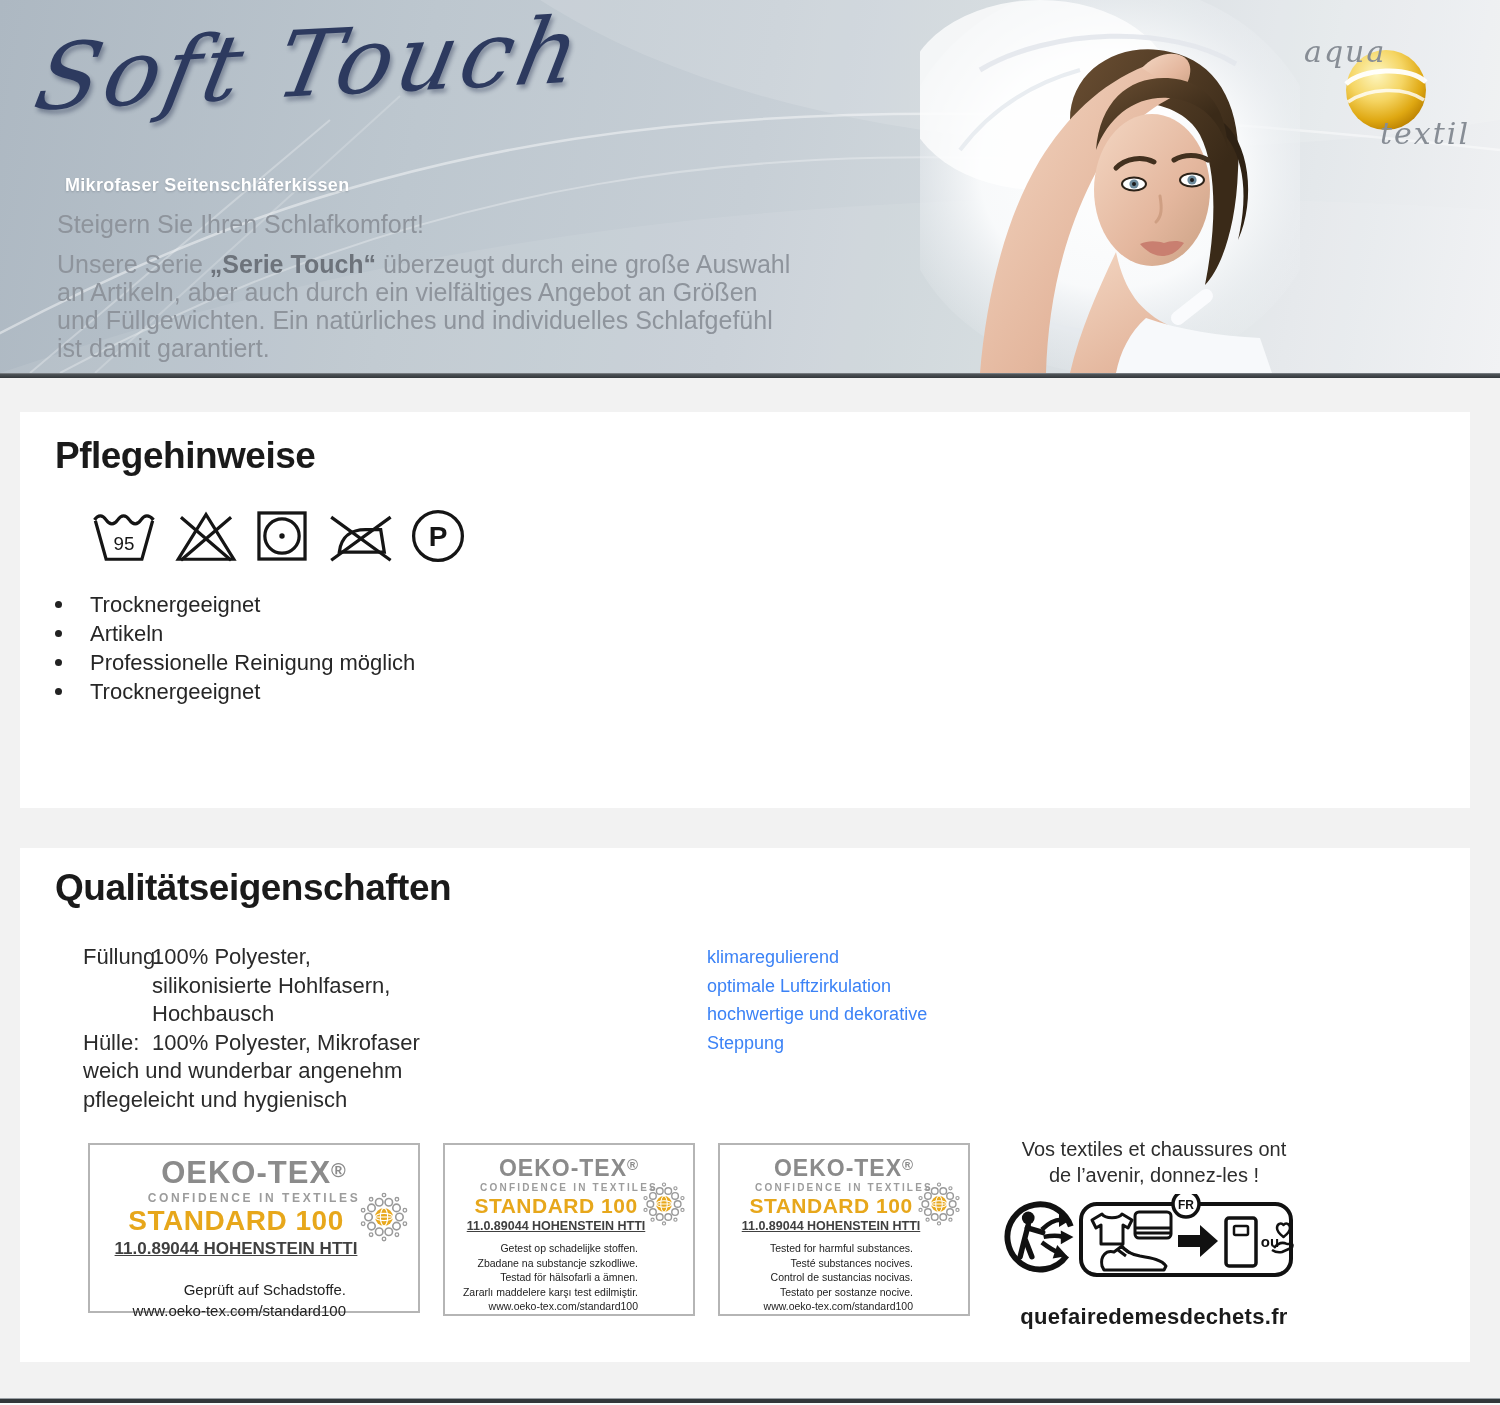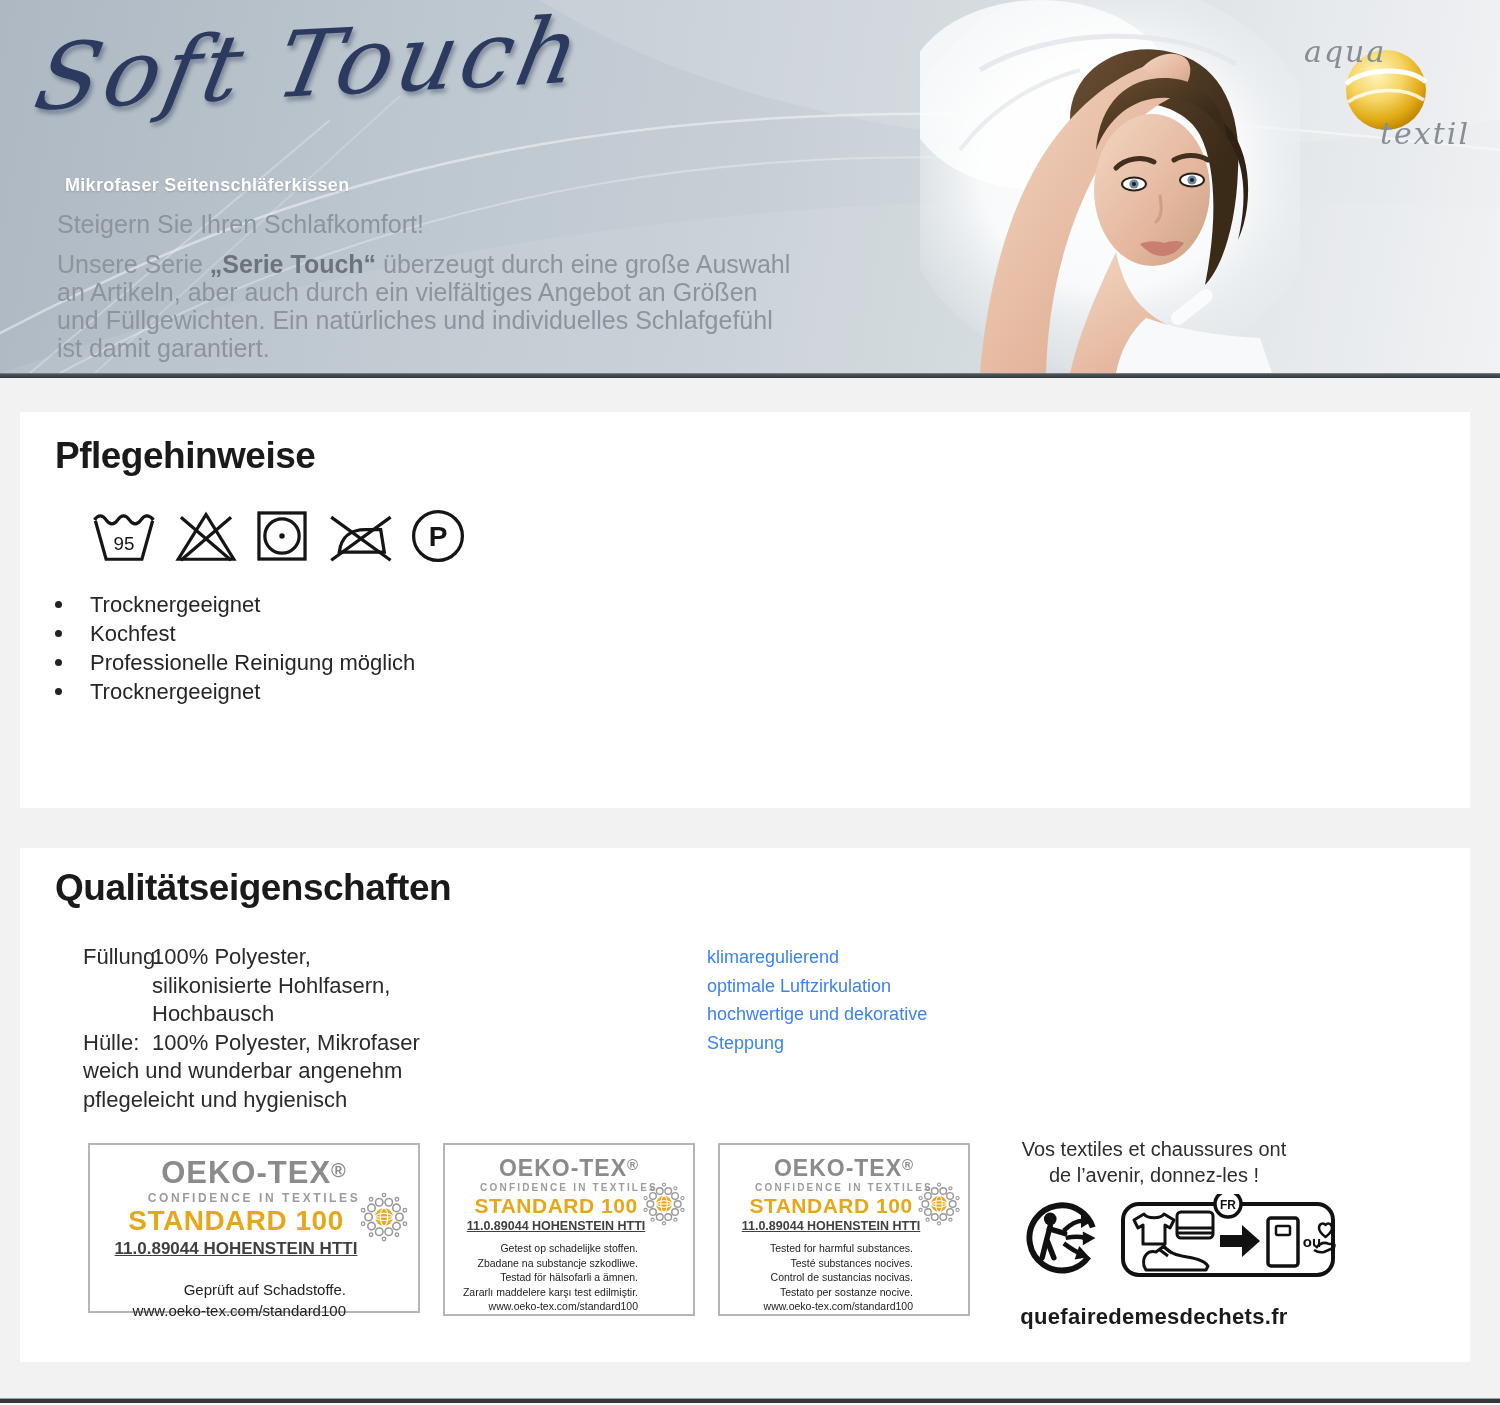--- a/index.html
+++ b/index.html
@@ -75,21 +75,21 @@
   .cert-2 .standard,.cert-3 .standard{font-size:21px;line-height:23px;margin-top:1px;padding-right:26px;}
   .cert-2 .number,.cert-3 .number{font-size:12.5px;margin-top:2px;padding-right:26px;}
   .cert-2 .lines,.cert-3 .lines{font-size:10.5px;line-height:14.5px;margin:8px 55px 0 0;}
   .flower{position:absolute;}
   .cert-1 .flower{right:8px;top:46px;width:52px;height:52px;}
   .cert-2 .flower,.cert-3 .flower{right:6px;top:36px;width:46px;height:46px;}
 
   
   .recycle{position:absolute;left:950px;top:288px;width:368px;text-align:center;color:#2d2d2d;}
   .recycle .headline{font-size:20px;line-height:26px;}
-  .recycle .icons{display:flex;align-items:flex-end;padding-left:32px;gap:20px;margin-top:6px;margin-left:22px;}
+  .recycle .icons{display:flex;align-items:center;padding-left:32px;gap:0;margin-top:6px;}
   .recycle .website{font-size:22px;font-weight:bold;color:#1a1a1a;margin-top:26px;letter-spacing:.3px;}
 
   .bottom-rule{position:absolute;left:0;right:0;bottom:2px;height:4px;background:#33373a;
         box-shadow:0 -1px 0 #9aa0a5,0 2px 0 #fafafa;}
 </style>
 </head>
 <body>
 
 <div class="page">
 
@@ -251,21 +251,21 @@
       </svg>
     </div>
 
     <ul class="care-list">
       <li>
           <span class="dot"></span>
           <span>Trocknergeeignet</span>
         </li>
       <li>
           <span class="dot"></span>
-          <span>Kochfest</span>
+          <span>Artikeln</span>
         </li>
       <li>
           <span class="dot"></span>
           <span>Professionelle Reinigung möglich</span>
         </li>
       <li>
           <span class="dot"></span>
           <span>Trocknergeeignet</span>
         </li>
     </ul>

